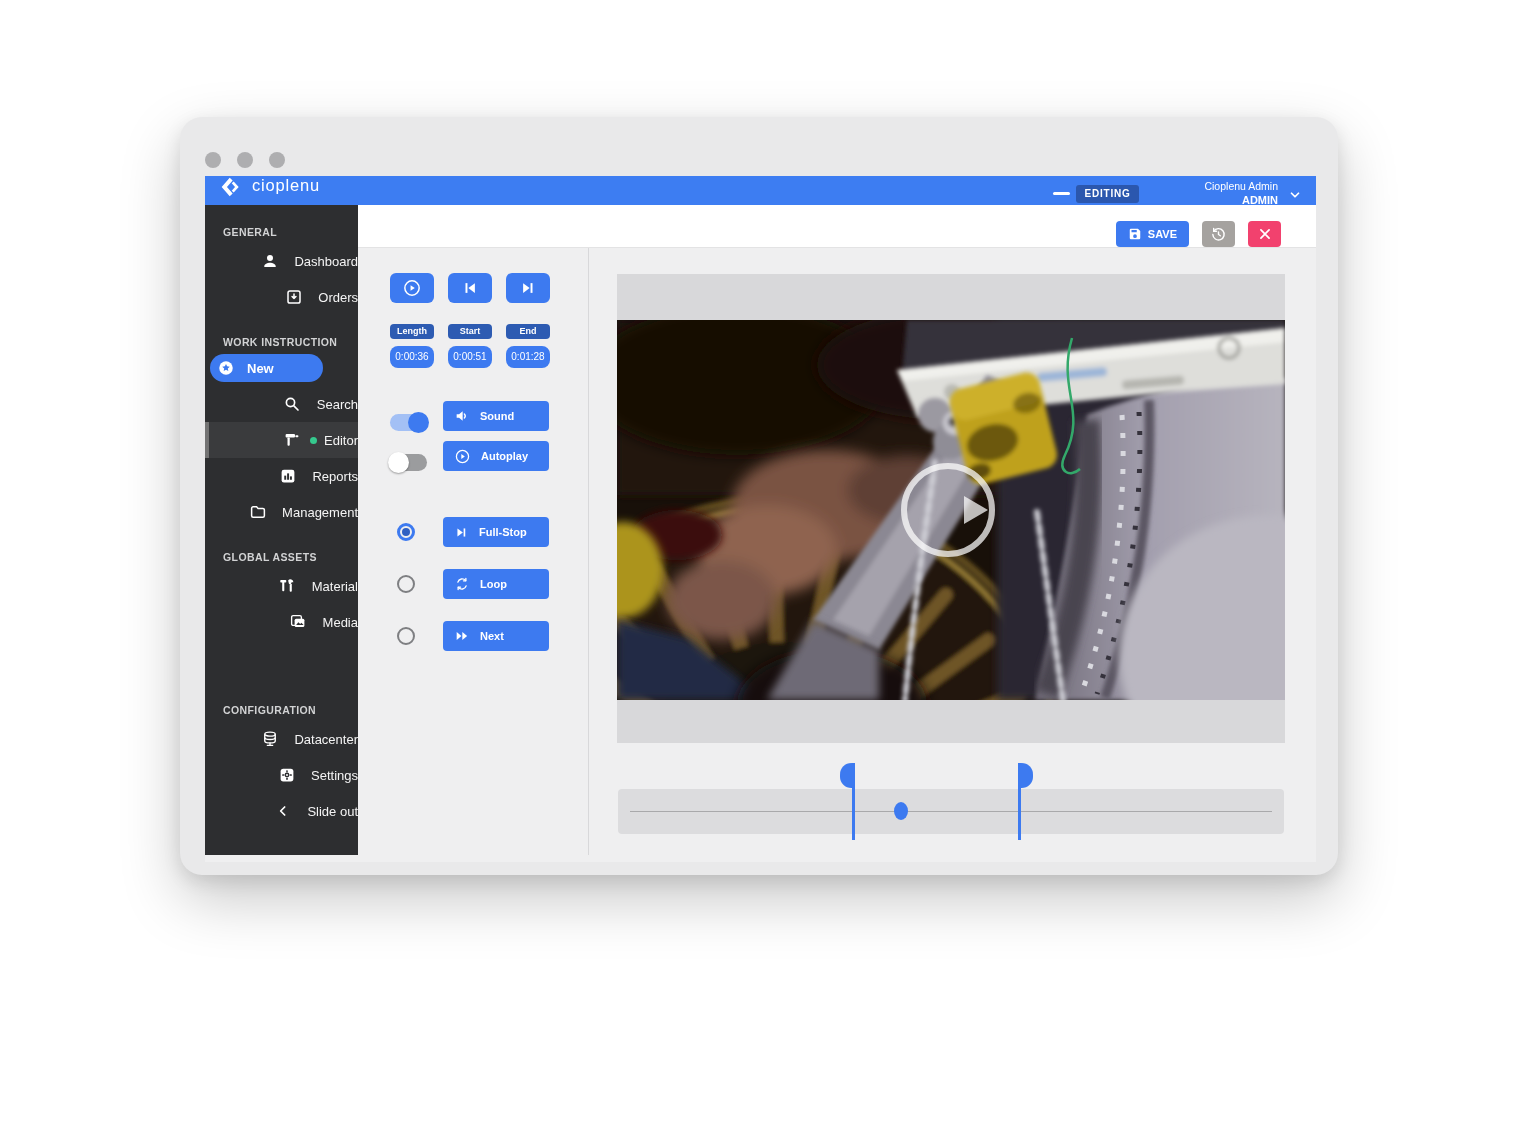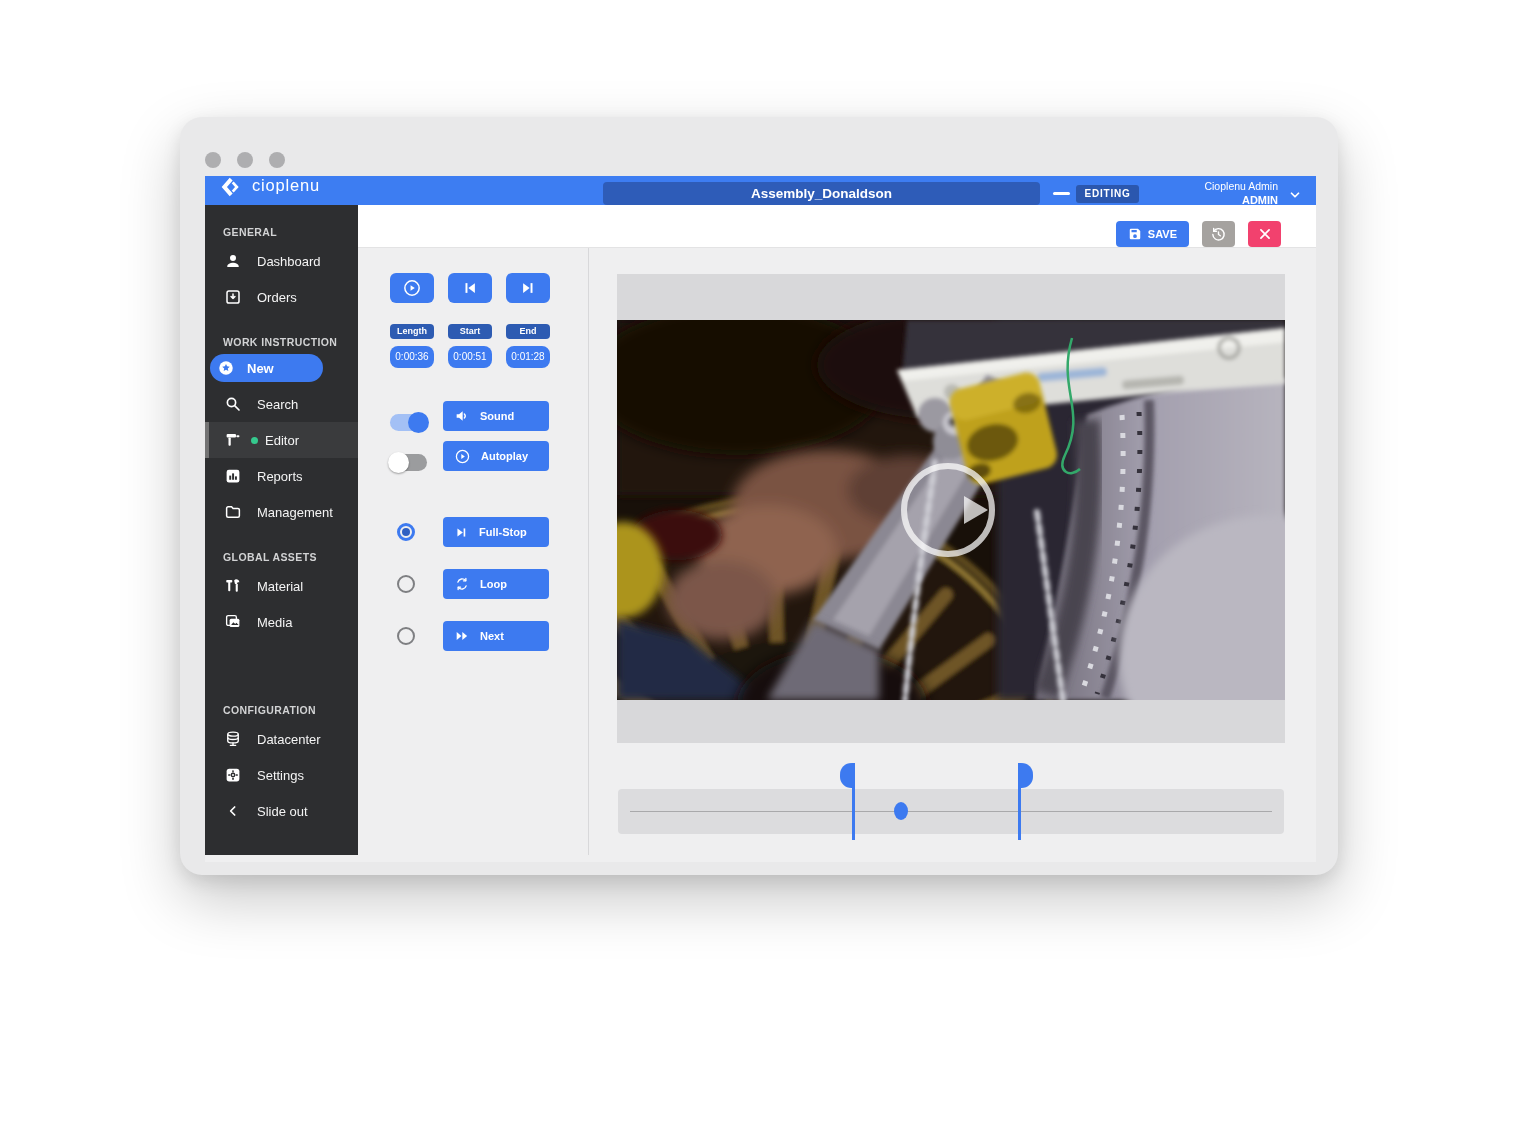--- a/index.html
+++ b/index.html
@@ -26,21 +26,21 @@
   .user-name { font-size:10.5px; }
   .user-role { font-size:11px; font-weight:bold; }
   .user-chevron { position:absolute; right:14px; top:12px; }
 
   
   .body-row { position:absolute; left:0; top:29px; width:100%; height:650px; display:flex; }
 
   
   .sidebar { width:153px; background:#2d2e30; flex:none; overflow:hidden; }
   .side-section { margin:21px 0 5px 18px; font-size:10.5px; font-weight:bold; color:#d2d3d4; letter-spacing:.4px; }
-  .side-item { height:36px; display:flex; align-items:center; padding-left:18px; color:#f4f4f4; font-size:13px; cursor:pointer; }
+  .side-item { height:36px; display:flex; align-items:center; padding-left:18px; color:#f4f4f4; font-size:13px; cursor:pointer;justify-content:flex-end; }
   .side-item .ic { width:19px; height:19px; flex:none; margin-right:15px; display:flex; align-items:center; justify-content:center; }
   .side-item.active { background:#3a3b3d; border-left:4px solid #737373; padding-left:14px; }
   .gdot { width:7px; height:7px; border-radius:50%; background:#35c98e; margin:0 7px 0 -6px; flex:none; }
   .new-pill { margin:6px 0 4px 5px; width:113px; height:28px; background:#3d7af0; border-radius:15px;
               display:flex; align-items:center; padding-left:7px; color:#fff; font-size:13px; font-weight:bold; cursor:pointer; }
   .new-pill .ic { width:18px; height:18px; margin-right:12px; display:flex; }
   .cfg-gap { margin-top:64px; }
 
   
   .main { flex:1; display:flex; flex-direction:column; }
@@ -110,21 +110,20 @@
     <div class="topbar">
       <div class="brand">
         <span>
           <svg width="22" height="22" viewBox="0 0 24 24" fill="#fff">
             <path d="M10.6 1.8L1.8 12l8.8 10.2 3.2-3.2L7.6 12l6.2-7z"></path>
             <path d="M14.9 5.9L20.4 12l-5.5 6.1-2.1-2.1 3.6-4-3.6-4z"></path>
           </svg>
         </span>
         <span class="brand-text">cioplenu</span>
       </div>
-      <div class="doc-title">Assembly_Donaldson</div>
       <div class="sep-dash"></div>
       <div class="mode-badge">EDITING</div>
       <div class="user-block">
         <div class="user-name">Cioplenu Admin</div>
         <div class="user-role">ADMIN</div>
       </div>
       <span class="user-chevron">
         <svg width="14" height="14" viewBox="0 0 24 24" fill="none" stroke="#fff" stroke-width="3" stroke-linecap="round" stroke-linejoin="round">
             <path d="M6 9l6 6 6-6"></path>
           </svg>

